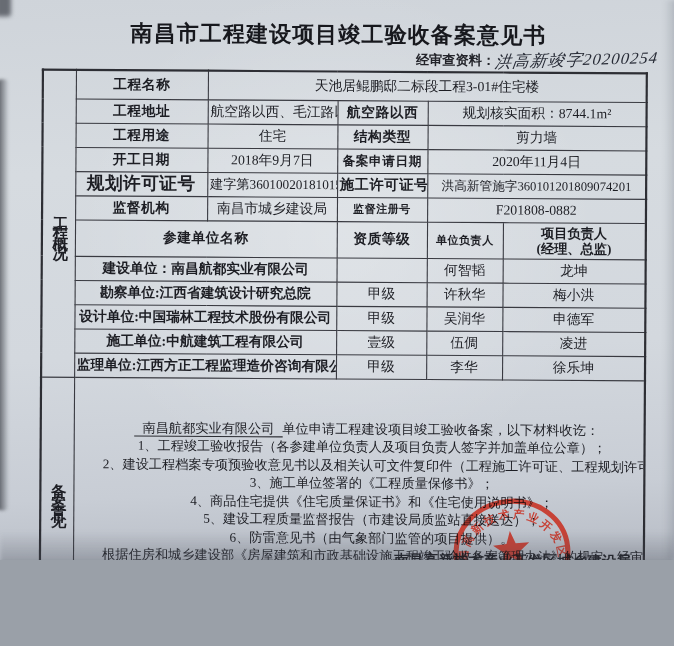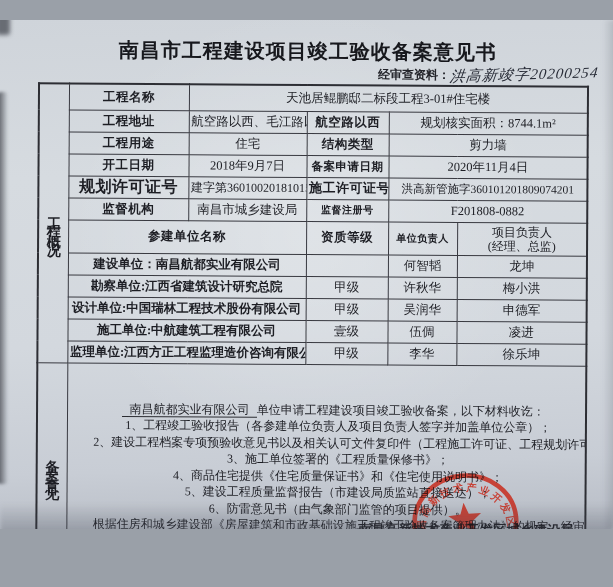--- a/index.html
+++ b/index.html
@@ -6,21 +6,20 @@
   body{
     width:613px;height:587px;overflow:hidden;
     font-family:"Liberation Serif","DejaVu Serif",serif;
     background:#9aa0a8;
   }
   .photo{
     position:relative;width:613px;height:509px;overflow:hidden;
     background:
       radial-gradient(ellipse at 50% 42%, rgba(255,255,255,.25) 0%, rgba(255,255,255,0) 55%),
       linear-gradient(178deg,#cfd4da 0%,#d6dbe0 30%,#d3d8de 62%,#c8cdd5 86%,#b7bcc5 100%);
-    margin-top: 20px;
   }
   .edge-left{
     position:absolute;left:-3px;top:72px;width:11px;height:392px;
     background:linear-gradient(90deg,rgba(30,33,40,.75),rgba(30,33,40,0));
     filter:blur(1.5px);border-radius:4px;
   }
   .corner-mark{
     position:absolute;left:-4px;top:-5px;width:14px;height:20px;
     background:rgba(35,38,46,.6);filter:blur(2px);border-radius:3px;
   }
@@ -63,21 +62,21 @@
   }
   table.grid{border:2px solid #2d2e34;}
   td.lab{font-weight:bold;letter-spacing:.5px;color:#191a20;}
   td.left{text-align:left;padding-left:6px;font-weight:bold;}
   td.vlabel{
     writing-mode:vertical-lr;text-orientation:upright;
     font-weight:bold;font-size:14px;letter-spacing:9px;
     padding:0;white-space:normal;color:#16171c;
   }
   tr.r1{height:26px;} tr.r{height:22px;} tr.rh{height:33px;} tr.rop{height:208px;}
-  .hdr2{font-weight:normal;line-height:14px;white-space:nowrap;font-size:12px;}
+  .hdr2{font-weight:bold;line-height:14px;white-space:nowrap;font-size:12px;}
   td.opinion-cell{
     position:relative;text-align:left;vertical-align:top;white-space:normal;
     padding:5px 8px 0 10px;font-size:12px;line-height:16.5px;
   }
   .op-text p{margin:0;}
   .op-text .intro{text-indent:1.2em;}
   .op-text .u{border-bottom:1px solid #2b2c32;padding:0 .6em;}
   .op-text .item,.op-text .concl{text-indent:2em;}
   .sig{
     position:absolute;right:10px;bottom:10px;text-align:center;

